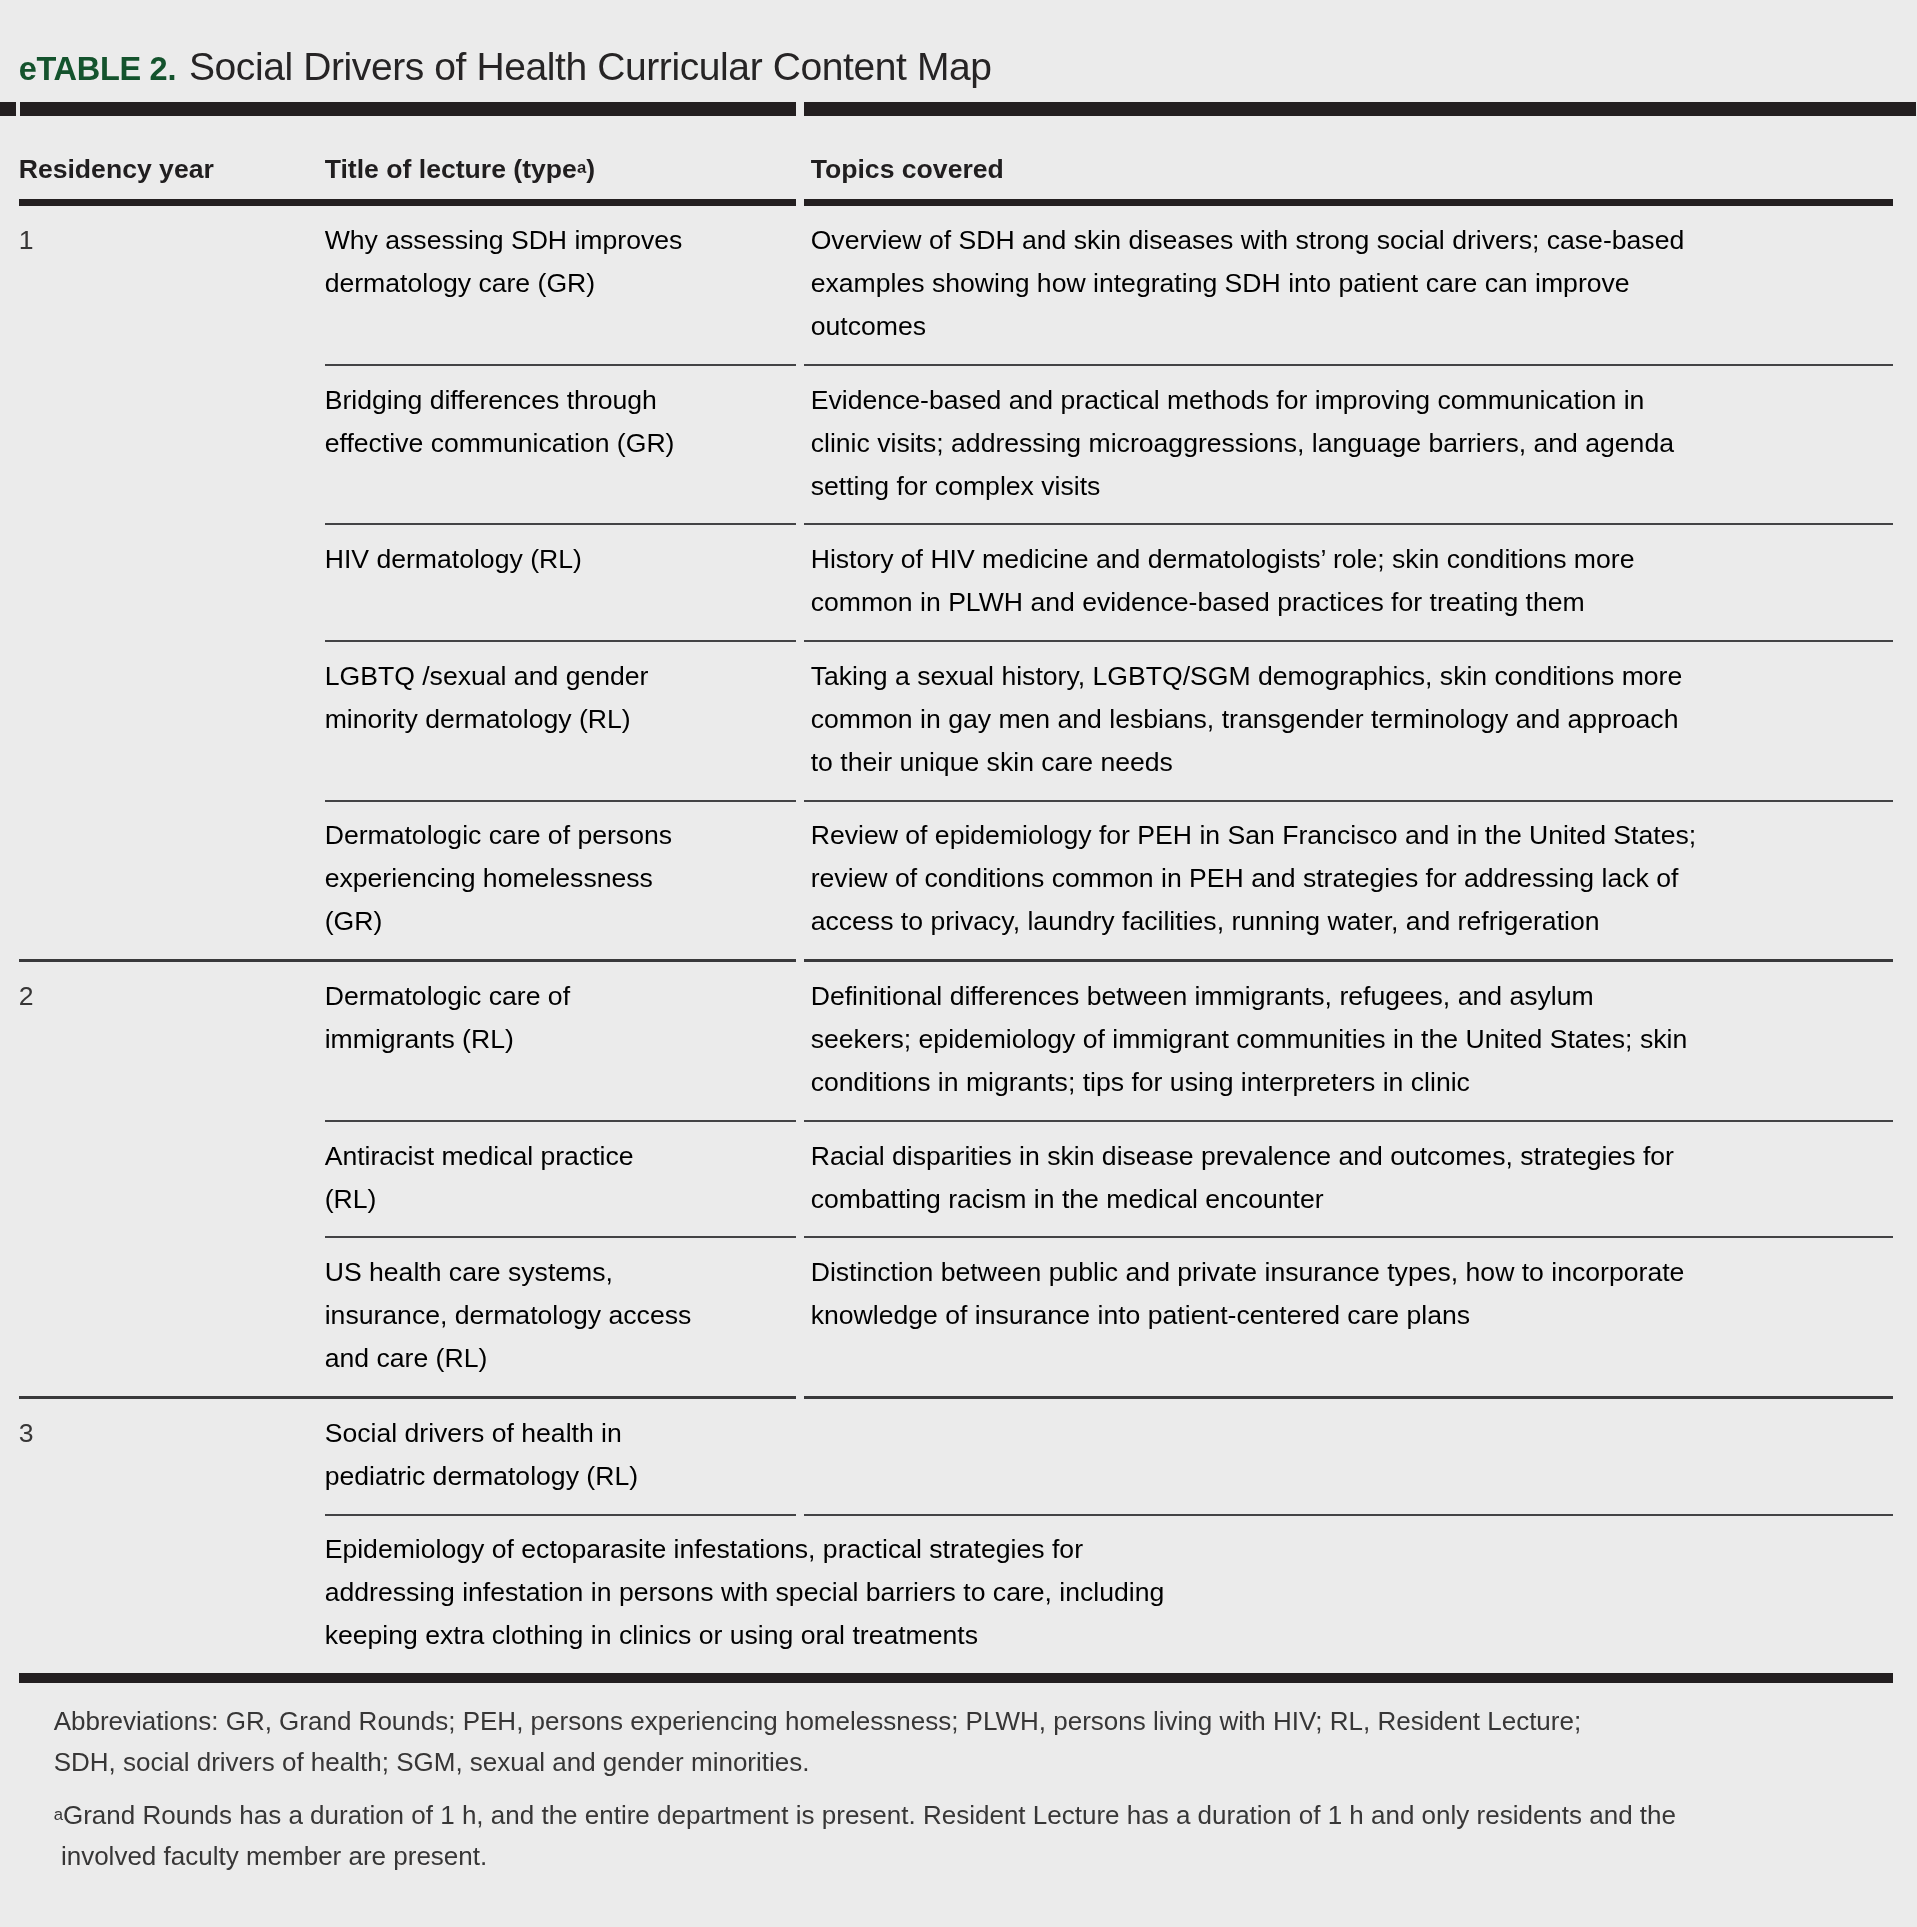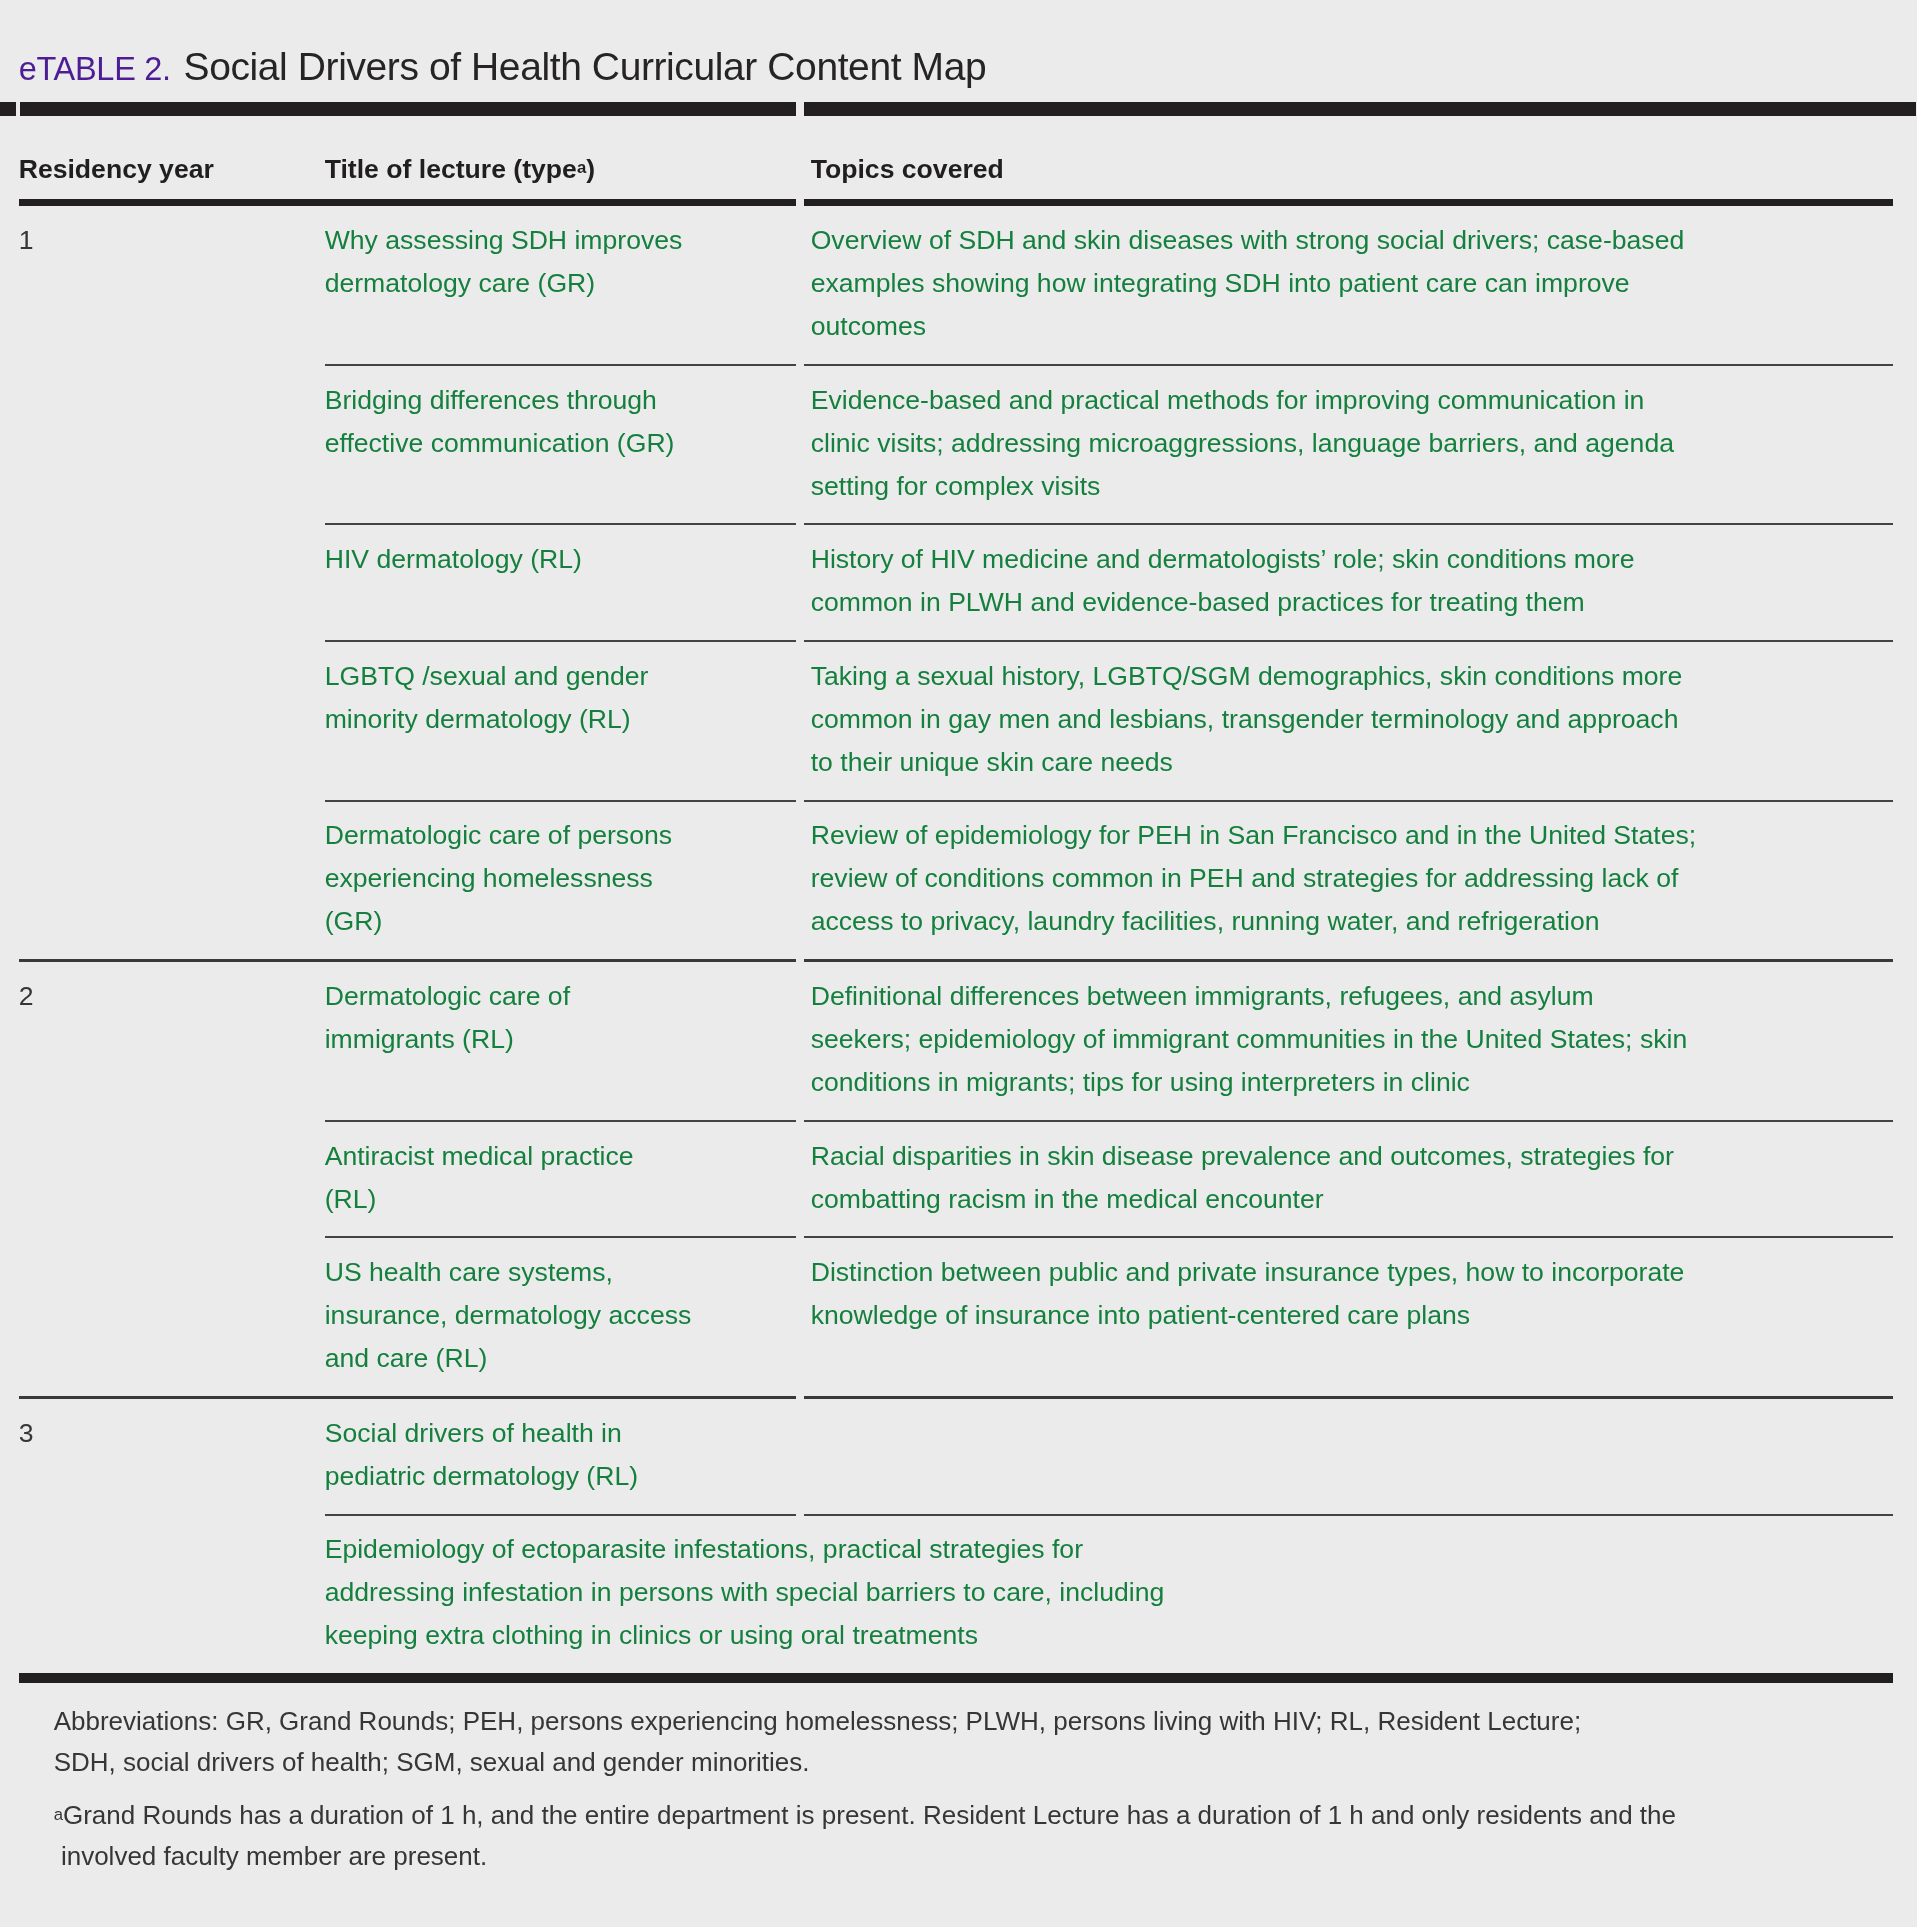--- a/index.html
+++ b/index.html
@@ -16,23 +16,23 @@
   
   .titlebar{
     padding:45px 19.7px 0 18.7px;
     line-height:43px;
     font-size:39px;
     color:#262425;
     letter-spacing:-0.4px;
     white-space:nowrap;
   }
   .titlebar .tag{
-    font-weight:400;
+    font-weight:700;
     font-size:32.5px;
-    color:#4c1d95;
+    color:#14532d;
     margin-right:12.8px;
     letter-spacing:-0.3px;
   }
   
   .rule{display:flex;}
   .rule .seg{background:#231F20;height:100%;}
   .rule .gap{height:100%;}
   .rule-top{margin-top:10.8px;height:13.8px;}
   .rule-top .s1{width:15.8px;}
   .rule-top .g1{width:3.9px;}
@@ -61,21 +61,21 @@
     padding:12.8px 14.8px 15.8px 18.7px;
   }
   .header-row{
     padding-top:37px;padding-bottom:13.8px;
     font-size:26.6px;line-height:33px;
     font-weight:700;color:#201E1F;
   }
   .trow{
     font-size:26.6px;line-height:43px;
   }
-  .cell{white-space:pre;color:#15803d;}
+  .cell{white-space:pre;color:#000000;}
   .ycell{color:#373636;}
   sup.mark{
     font-size:16.7px;
     vertical-align:top;
     position:relative;top:-2px;
   }
   
   .footer{
     padding:17.7px 14.8px 0 18.7px;
     font-size:26px;

